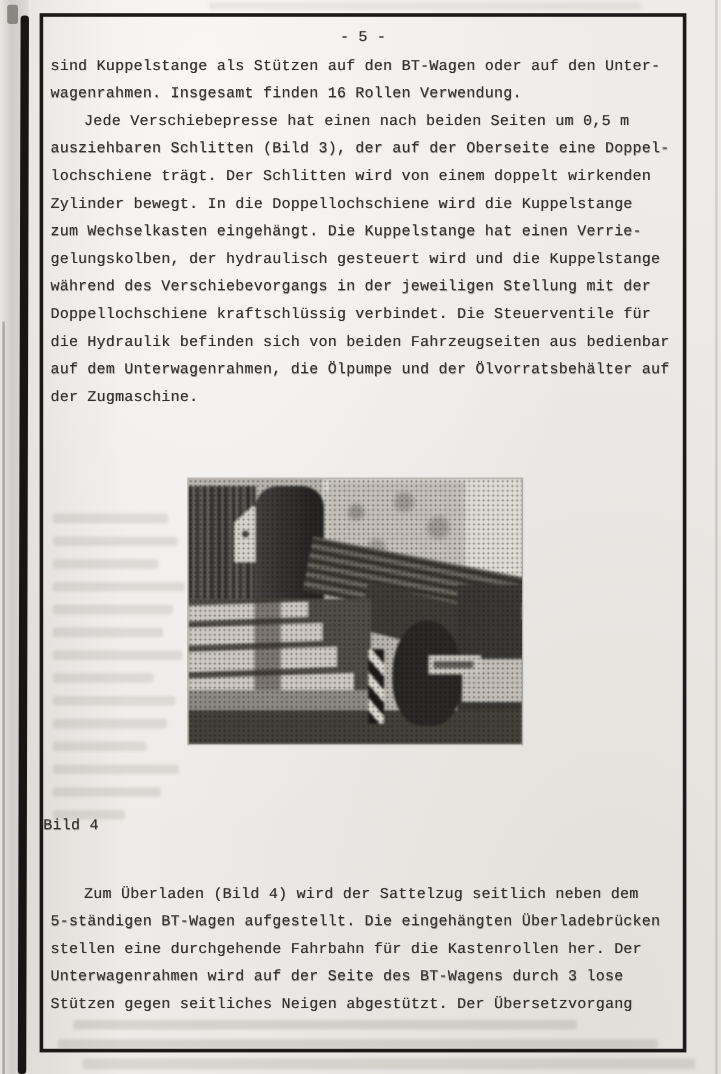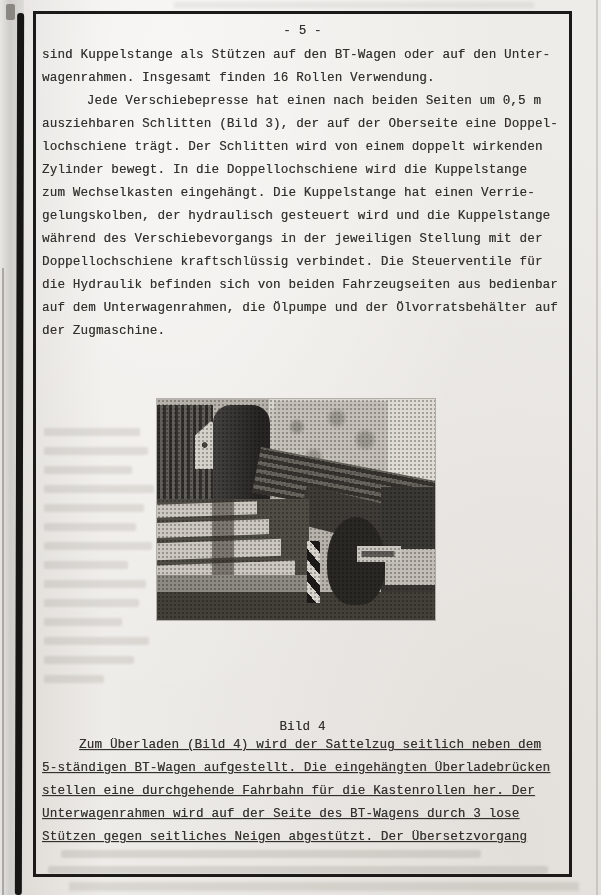--- a/index.html
+++ b/index.html
@@ -39,26 +39,26 @@
     box-sizing:border-box;border:3px solid #1b1a18;
   }
   
   .ttext{
     position:absolute;
     font:12.5px/23px "Liberation Mono","DejaVu Sans Mono",monospace;
     color:#31302c;letter-spacing:.2px;white-space:pre;
     text-shadow:.3px .3px .6px rgba(49,47,44,.55);
   }
   .tline{white-space:pre;}
-  .indent .tline:first-child{padding-left:28px;text-align:center;}
+  .indent .tline:first-child{padding-left:28px;}
   .pagenum{top:6px;left:0;right:0;text-align:center;}
   .p1{top:30px;left:6px;}
   .p2{top:76px;left:6px;}
-  .p3{top:720px;left:6px;text-decoration:underline;}
-  .caption{top:702px;left:0;right:0;text-align:center;}
+  .p3{top:720px;left:6px;}
+  .caption{top:663px;left:0;right:0;}
   
   .ghost-col{position:absolute;left:8px;top:414px;width:118px;}
   .ghost-col div{height:8px;margin-bottom:11px;background:rgba(110,104,96,.15);
     filter:blur(1.2px);border-radius:2px;}
   .ghost-col div:nth-child(1){width:96px}.ghost-col div:nth-child(2){width:104px}
   .ghost-col div:nth-child(3){width:88px}.ghost-col div:nth-child(4){width:110px}
   .ghost-col div:nth-child(5){width:100px}.ghost-col div:nth-child(6){width:92px}
   .ghost-col div:nth-child(7){width:108px}.ghost-col div:nth-child(8){width:84px}
   .ghost-col div:nth-child(9){width:102px}.ghost-col div:nth-child(10){width:95px}
   .ghost-col div:nth-child(11){width:78px}.ghost-col div:nth-child(12){width:105px}

